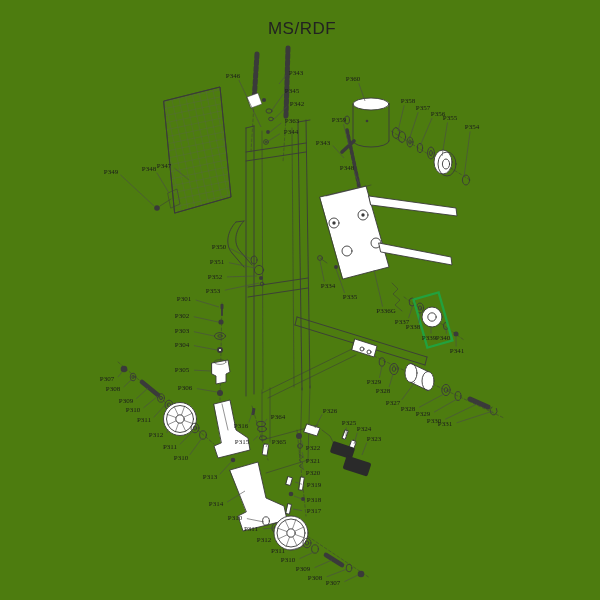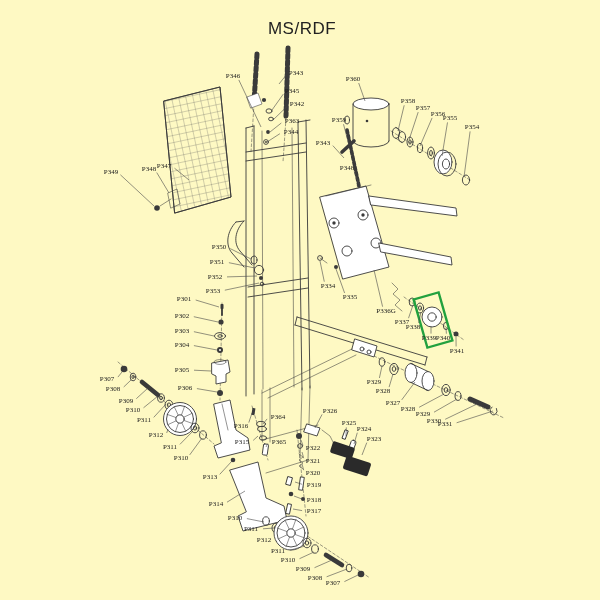--- a/index.html
+++ b/index.html
@@ -1,16 +1,16 @@
 <!DOCTYPE html>
 <html style="--ink: #3a3a3a; --leader: #4a4a4a; --label: #1c1c1c; --highlight: #22a13e;"><head>
 <meta charset="utf-8">
 <style>
   html,body{margin:0;padding:0;background:#ffffff;width:600px;height:600px;overflow:hidden;}
-  .stage{position:relative;width:600px;height:600px;background:#fef9c3;}
+  .stage{position:relative;width:600px;height:600px;background:#4d7c0f;}
   svg{position:absolute;left:0;top:0;}
   .title{font:17px "Liberation Sans", sans-serif; fill:#222; letter-spacing:.5px;}
   text.plabel{font:7px "Liberation Serif", serif; fill:var(--label,#1c1c1c);}
   .leader{stroke:var(--leader,#4a4a4a);stroke-width:.6;fill:none;}
   .art{stroke:var(--ink,#3a3a3a);fill:none;stroke-width:.9;stroke-linejoin:round;stroke-linecap:round;}
   .thin{stroke-width:.55;}
   .dots{stroke-width:.5;stroke-dasharray:2.8 2.2;}
   .chain{stroke-width:5;stroke-dasharray:4 2.5;}
   .chainsm{stroke-width:3.6;stroke-dasharray:3.2 2.2;}
   .solid{fill:var(--ink,#3a3a3a);stroke:none;}

